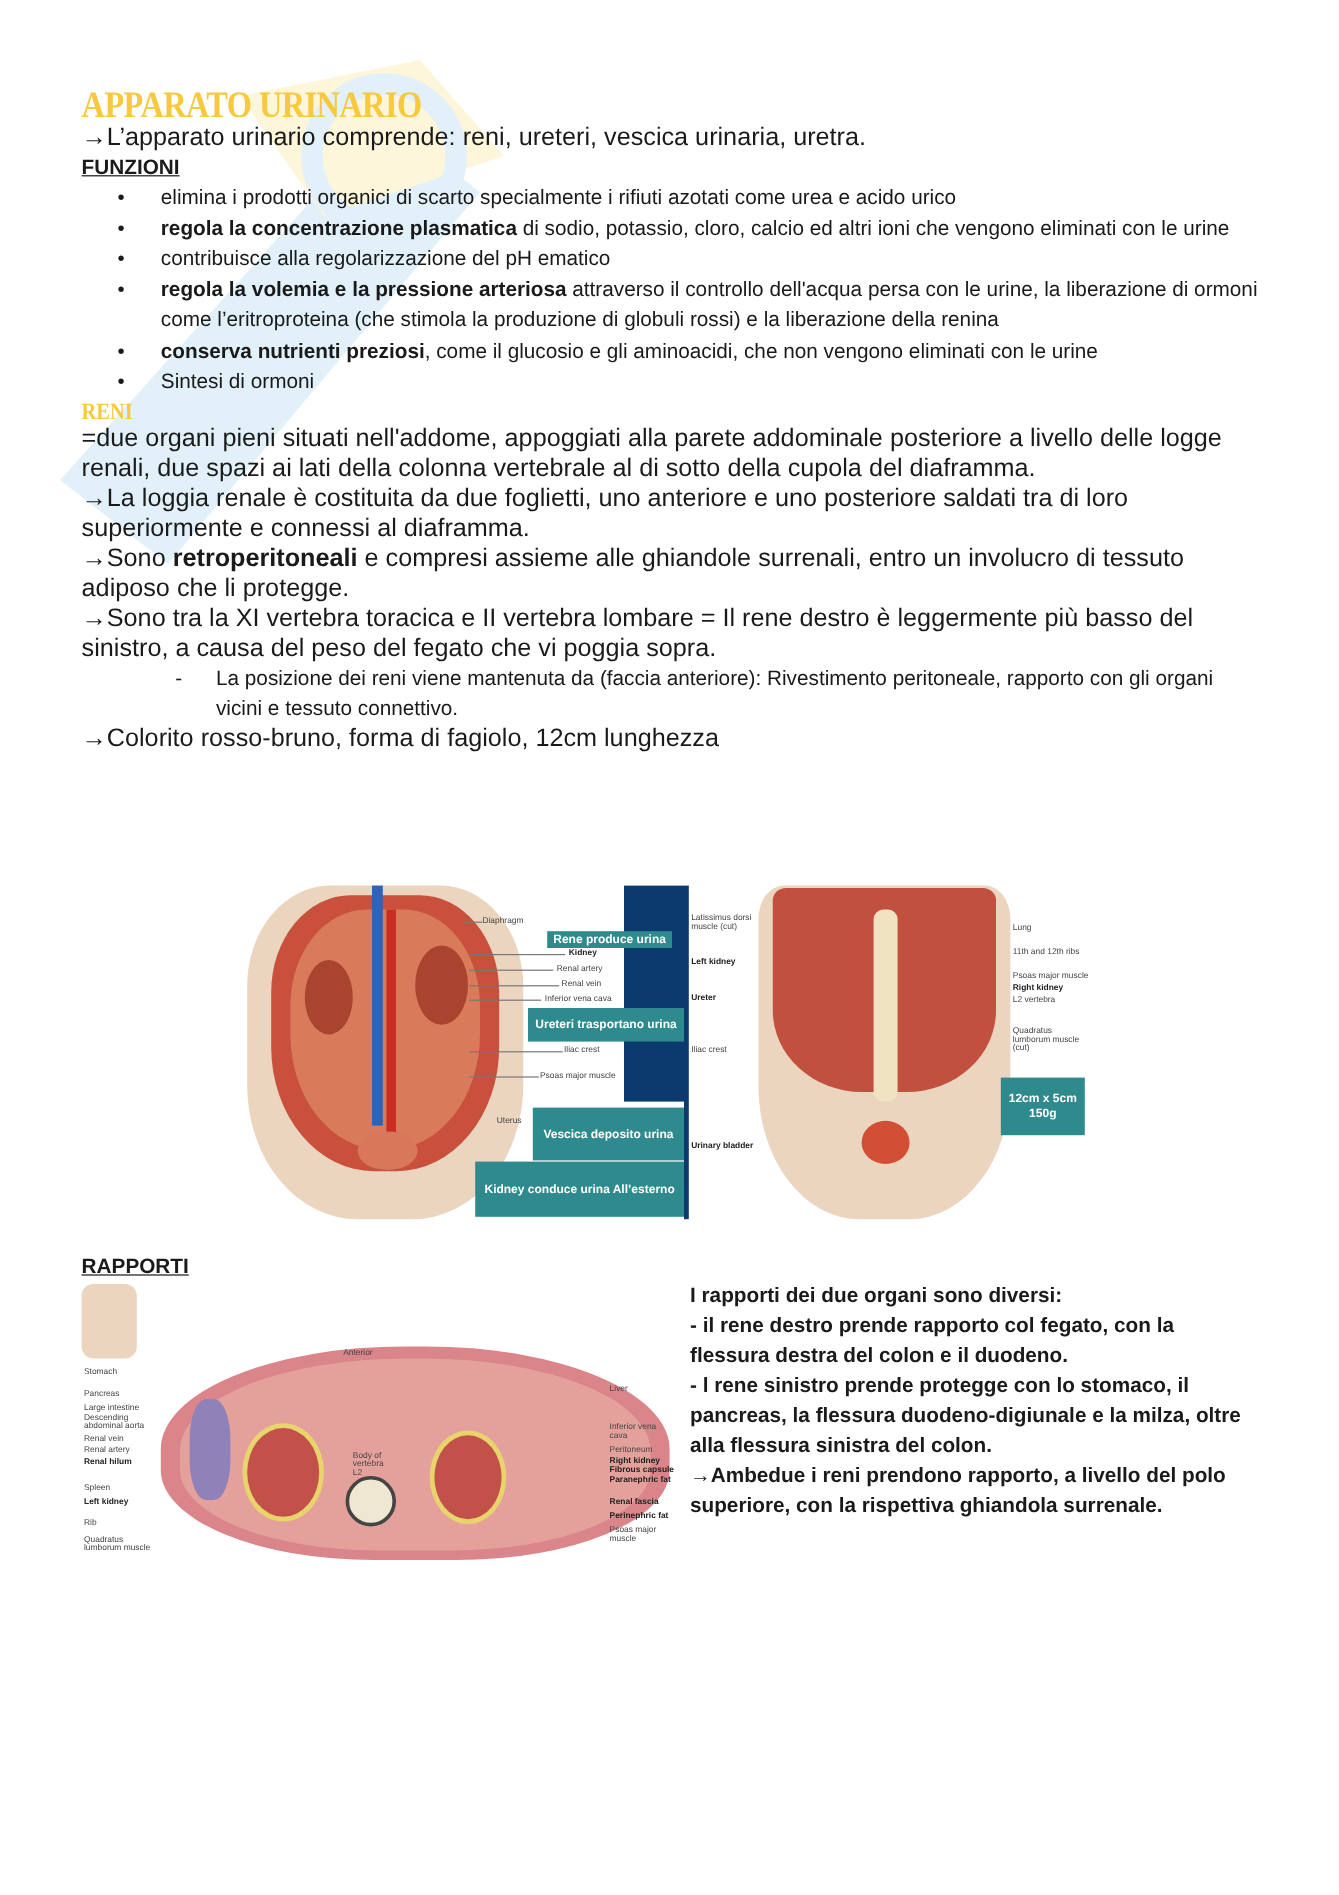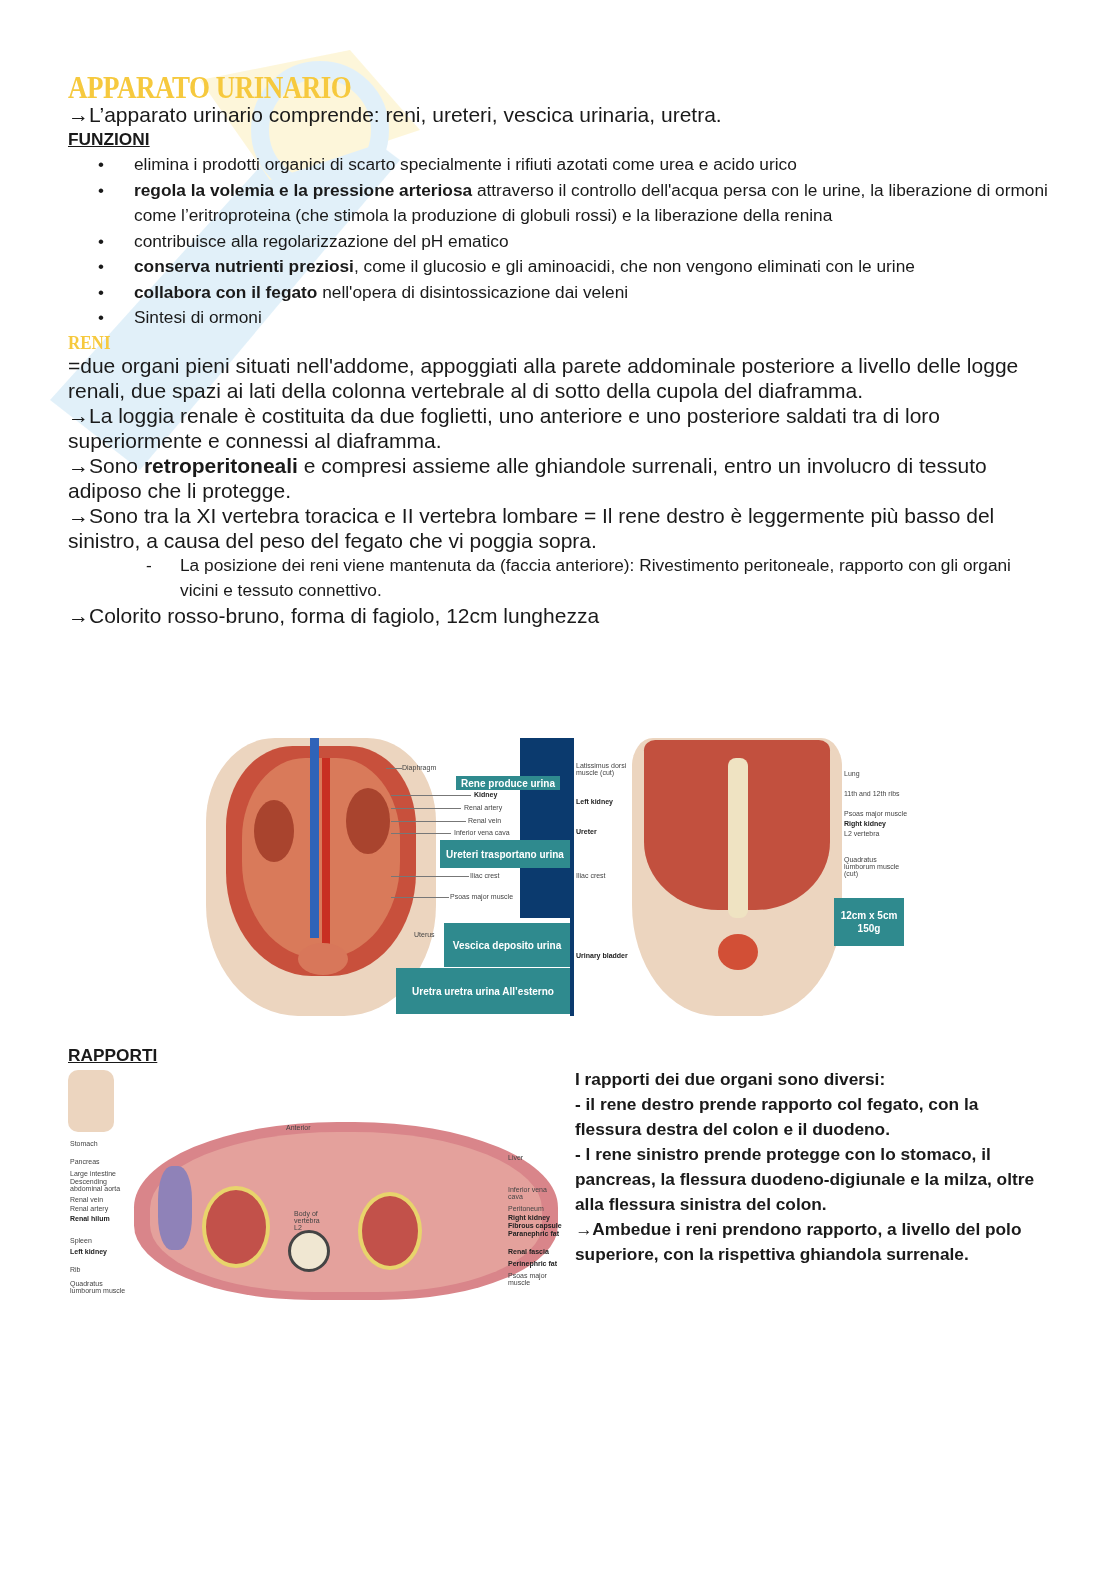--- a/index.html
+++ b/index.html
@@ -63,24 +63,24 @@
   <path d="M180 40 L330 10 L400 90 L250 140 Z" fill="#f8d85c"></path>
   <circle cx="300" cy="90" r="60" fill="none" stroke="#7cc0e8" stroke-width="18"></circle>
 </svg>
 
 <div class="page">
   <div class="title">APPARATO URINARIO</div>
   <div class="line">→L’apparato urinario comprende: reni, ureteri, vescica urinaria, uretra.</div>
   <div class="heading-u">FUNZIONI</div>
   <ul class="bullets">
     <li><b></b><span>elimina i prodotti organici di scarto specialmente i rifiuti azotati come urea e acido urico</span></li>
+    <li><b>regola la concentrazione plasmatica</b><span> di sodio, potassio, cloro, calcio ed altri ioni che vengono eliminati con le urine</span></li>
+    <li><b></b><span>contribuisce alla regolarizzazione del pH ematico</span></li>
     <li><b>regola la volemia e la pressione arteriosa</b><span> attraverso il controllo dell'acqua persa con le urine, la liberazione di ormoni come l’eritroproteina (che stimola la produzione di globuli rossi) e la liberazione della renina</span></li>
-    <li><b></b><span>contribuisce alla regolarizzazione del pH ematico</span></li>
     <li><b>conserva nutrienti preziosi</b><span>, come il glucosio e gli aminoacidi, che non vengono eliminati con le urine</span></li>
-    <li><b>collabora con il fegato</b><span> nell'opera di disintossicazione dai veleni</span></li>
     <li><b></b><span>Sintesi di ormoni</span></li>
   </ul>
   <div class="section-title-small">RENI</div>
   <div class="line">=due organi pieni situati nell'addome, appoggiati alla parete addominale posteriore a livello delle logge renali, due spazi ai lati della colonna vertebrale al di sotto della cupola del diaframma.</div>
   <div class="line">→La loggia renale è costituita da due foglietti, uno anteriore e uno posteriore saldati tra di loro superiormente e connessi al diaframma.</div>
   <div class="line"><span>→Sono </span><b>retroperitoneali</b><span> e compresi assieme alle ghiandole surrenali, entro un involucro di tessuto adiposo che li protegge.</span></div>
   <div class="line">→Sono tra la XI vertebra toracica e II vertebra lombare = Il rene destro è leggermente più basso del sinistro, a causa del peso del fegato che vi poggia sopra.</div>
   <div class="dash-item"><span class="dash">-</span><span>La posizione dei reni viene mantenuta da (faccia anteriore): Rivestimento peritoneale, rapporto con gli organi vicini e tessuto connettivo.</span></div>
   <div class="line">→Colorito rosso-bruno, forma di fagiolo, 12cm lunghezza</div>
 </div>
@@ -92,21 +92,21 @@
     <div class="anat-bg" style="left:36px;top:20px;width:158px;height:200px;background:#d97a5a;border-radius:40% 40% 48% 48%;"></div>
     <div class="anat-bg" style="left:48px;top:62px;width:40px;height:62px;background:#a9442e;border-radius:50%;"></div>
     <div class="anat-bg" style="left:140px;top:50px;width:44px;height:66px;background:#a9442e;border-radius:50%;"></div>
     <div style="position:absolute;left:104px;top:0;width:9px;height:200px;background:#2f63b8;"></div>
     <div style="position:absolute;left:116px;top:20px;width:8px;height:190px;background:#c82f22;"></div>
     <div class="anat-bg" style="left:92px;top:205px;width:50px;height:32px;background:#d8775a;border-radius:50%;"></div>
     <div class="navy-bar" style="left:314px;top:0;width:50px;height:180px;"></div>
     <div class="teal-box" style="left:250px;top:38px;width:104px;height:14px;">Rene produce urina</div>
     <div class="teal-box" style="left:234px;top:102px;width:130px;height:28px;">Ureteri trasportano urina</div>
     <div class="teal-box" style="left:238px;top:185px;width:126px;height:44px;">Vescica deposito urina</div>
-    <div class="teal-box" style="left:190px;top:230px;width:174px;height:46px;white-space:pre-line;">Uretra uretra urina All’esterno</div>
+    <div class="teal-box" style="left:190px;top:230px;width:174px;height:46px;white-space:pre-line;">Kidney conduce urina All’esterno</div>
     <span class="lbl" style="left:196px;top:26px;">Diaphragm</span>
     <span class="lbl b" style="left:268px;top:53px;">Kidney</span>
     <span class="lbl" style="left:258px;top:66px;">Renal artery</span>
     <span class="lbl" style="left:262px;top:79px;">Renal vein</span>
     <span class="lbl" style="left:248px;top:91px;">Inferior vena cava</span>
     <span class="lbl" style="left:264px;top:134px;">Iliac crest</span>
     <span class="lbl" style="left:244px;top:155px;">Psoas major muscle</span>
     <span class="lbl" style="left:208px;top:193px;">Uterus</span>
     <div class="leader" style="left:180px;top:30px;width:16px;"></div>
     <div class="leader" style="left:185px;top:57px;width:80px;"></div>

